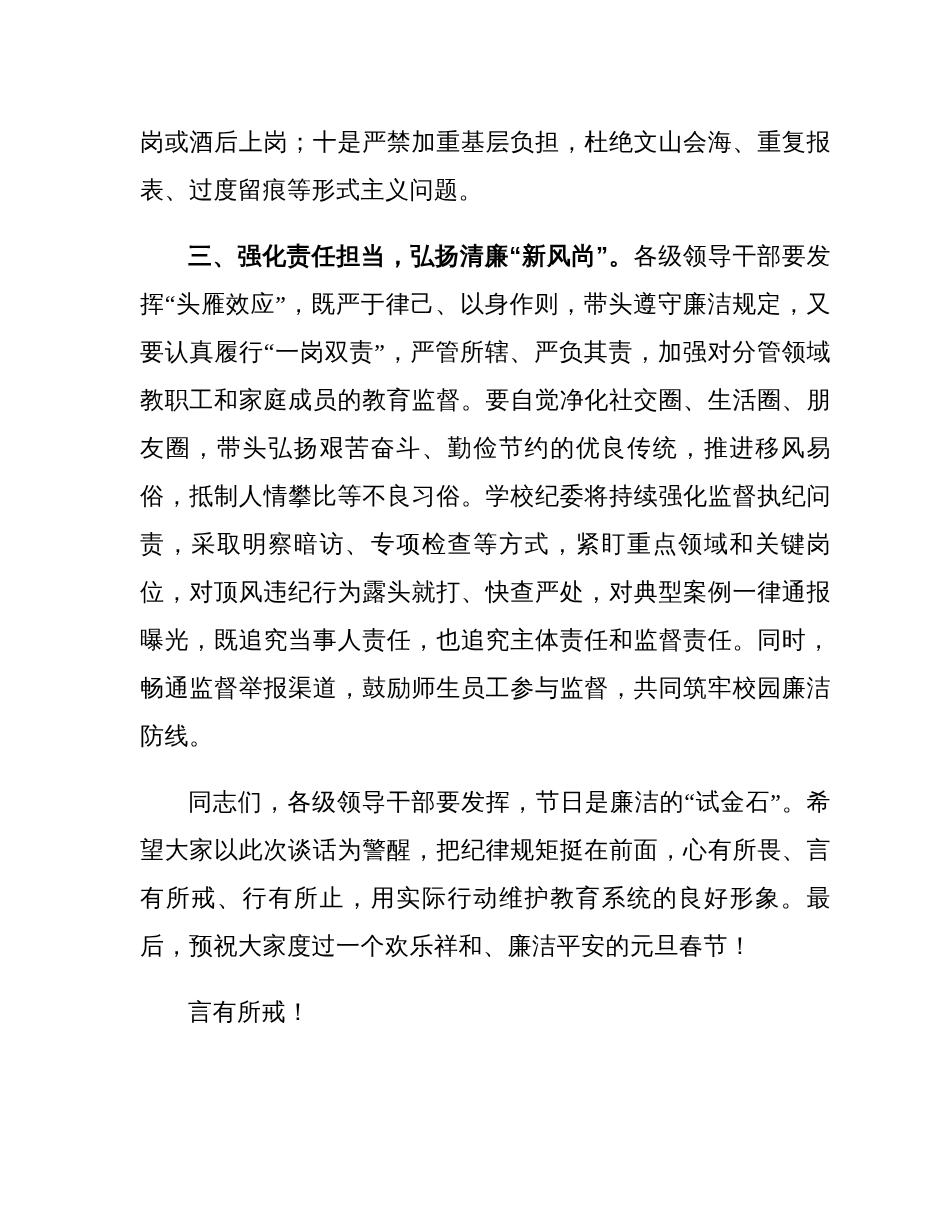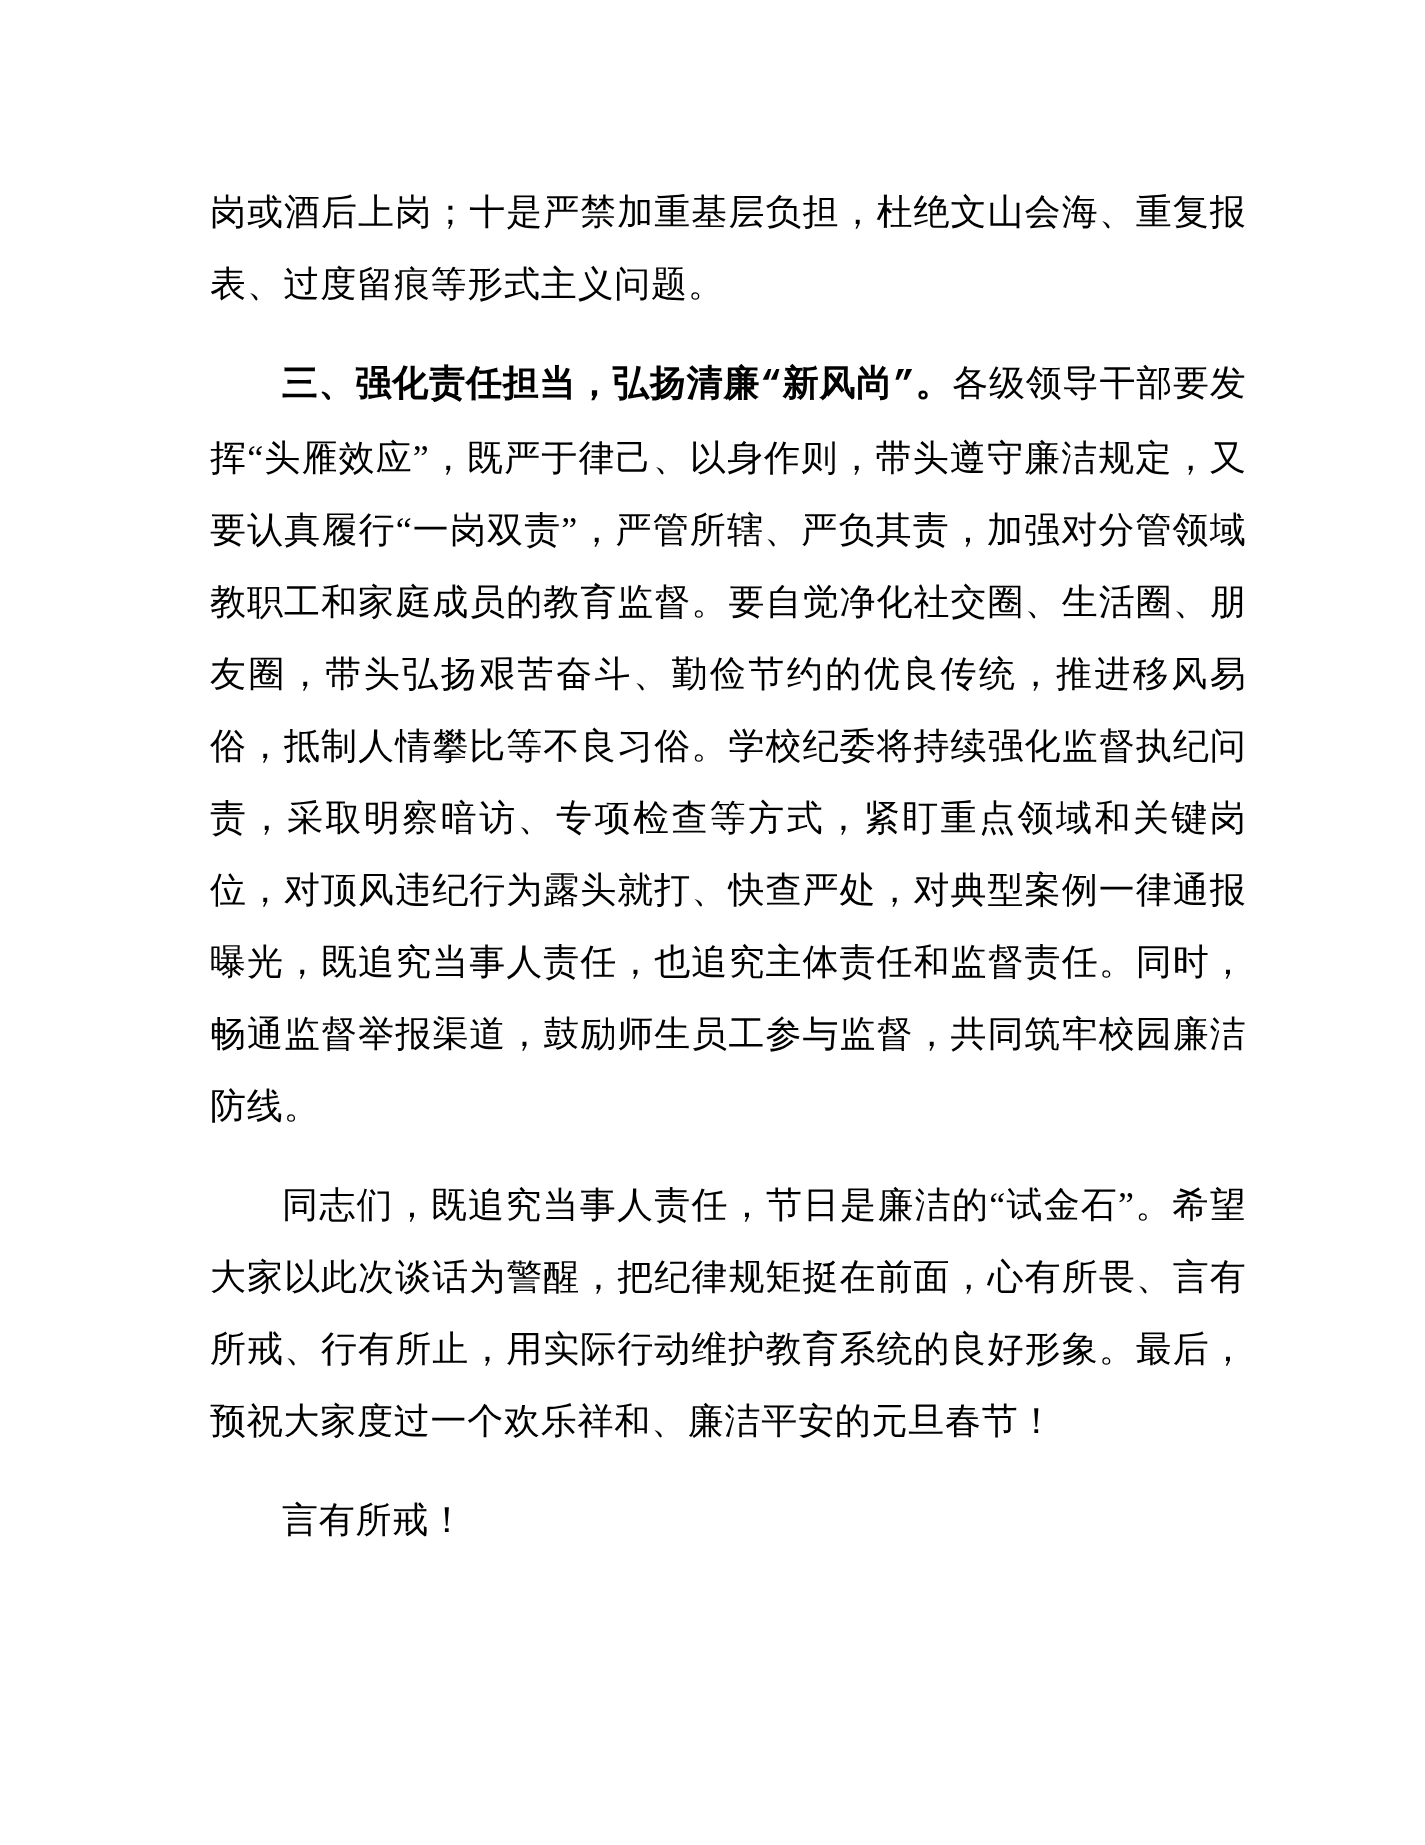--- a/index.html
+++ b/index.html
@@ -26,32 +26,32 @@
     letter-spacing: 0.5px;
   }
   p.para {
     margin: 0 0 18px 0;
     text-indent: 2em;
   }
   p.para.no-indent {
     text-indent: 0;
   }
   .section-lead {
-    font-family: Liberation Mono, monospace;
+    font-family: Liberation Sans, sans-serif;
     font-weight: 700;
   }
 </style>
 </head>
 <body>
 
 <div class="page">
   <div class="doc-body">
 
     <p class="para no-indent"><span>岗或酒后上岗；十是严禁加重基层负担，杜绝文山会海、重复报表、过度留痕等形式主义问题。</span></p>
 
     <p class="para"><span class="section-lead">三、强化责任担当，弘扬清廉“新风尚”。</span><span>各级领导干部要发挥“头雁效应”，既严于律己、以身作则，带头遵守廉洁规定，又要认真履行“一岗双责”，严管所辖、严负其责，加强对分管领域教职工和家庭成员的教育监督。要自觉净化社交圈、生活圈、朋友圈，带头弘扬艰苦奋斗、勤俭节约的优良传统，推进移风易俗，抵制人情攀比等不良习俗。学校纪委将持续强化监督执纪问责，采取明察暗访、专项检查等方式，紧盯重点领域和关键岗位，对顶风违纪行为露头就打、快查严处，对典型案例一律通报曝光，既追究当事人责任，也追究主体责任和监督责任。同时，畅通监督举报渠道，鼓励师生员工参与监督，共同筑牢校园廉洁防线。</span></p>
 
-    <p class="para"><span>同志们，既追究当事人责任，节日是廉洁的“试金石”。希望大家以此次谈话为警醒，把纪律规矩挺在前面，心有所畏、言有所戒、行有所止，用实际行动维护教育系统的良好形象。最后，预祝大家度过一个欢乐祥和、廉洁平安的元旦春节！</span></p>
+    <p class="para"><span>同志们，各级领导干部要发挥，节日是廉洁的“试金石”。希望大家以此次谈话为警醒，把纪律规矩挺在前面，心有所畏、言有所戒、行有所止，用实际行动维护教育系统的良好形象。最后，预祝大家度过一个欢乐祥和、廉洁平安的元旦春节！</span></p>
 
     <p class="para"><span>言有所戒！</span></p>
 
   </div>
 </div>
 
 </body></html>

